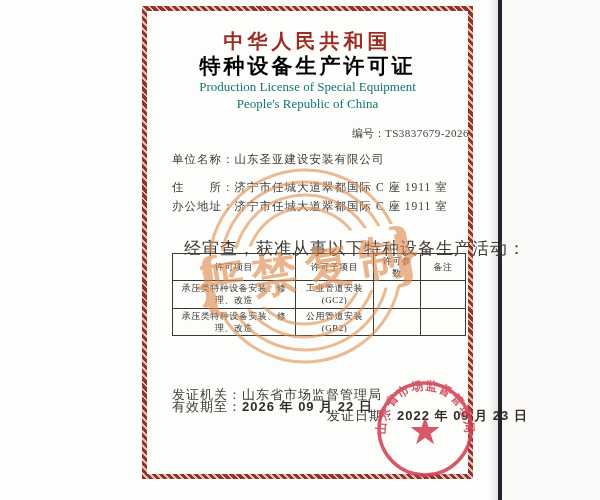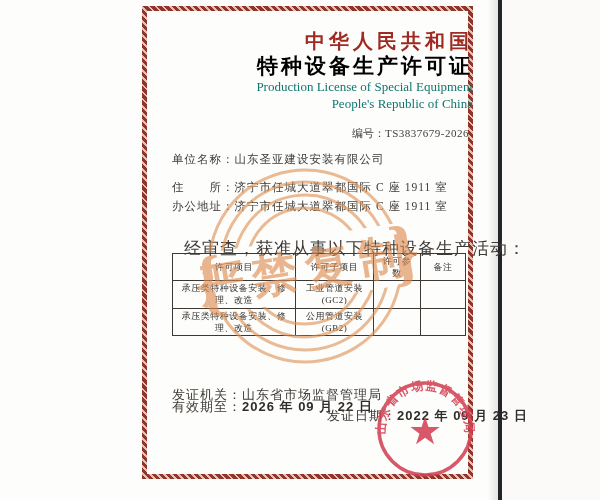--- a/index.html
+++ b/index.html
@@ -20,21 +20,21 @@
   .outside{left:502px;top:0;width:98px;height:500px;background:#fbfaf8;}
 
   
   .border-frame{
     left:142px;top:6px;width:331px;height:473px;
     border:5px solid #93342b;
     border-image:repeating-linear-gradient(45deg,#93342b 0 3px,#e2bfb7 3px 5px) 5;
     box-sizing:border-box;
   }
 
-  .title-block{left:142px;top:30px;width:331px;text-align:right;}
+  .title-block{left:142px;top:30px;width:331px;text-align:center;}
   .title-cn1{font-family:"Liberation Sans","DejaVu Sans",sans-serif;font-weight:700;
     font-size:20px;letter-spacing:4px;color:#9e2a22;line-height:1.15;}
   .title-cn2{font-family:"Liberation Sans","DejaVu Sans",sans-serif;font-weight:700;
     font-size:21px;letter-spacing:3px;color:#000000;line-height:1.2;}
   .title-en{font-size:13px;color:#0f766e;line-height:1.22;margin-top:1px;}
 
   .license-no{left:352px;top:126px;font-size:11px;color:#43403c;white-space:nowrap;}
   .license-no .num{font-family:"Liberation Serif","DejaVu Serif",serif;letter-spacing:0.5px;}
 
   .info-line{left:172px;font-size:11.5px;letter-spacing:1px;color:#3e3a36;white-space:nowrap;}

